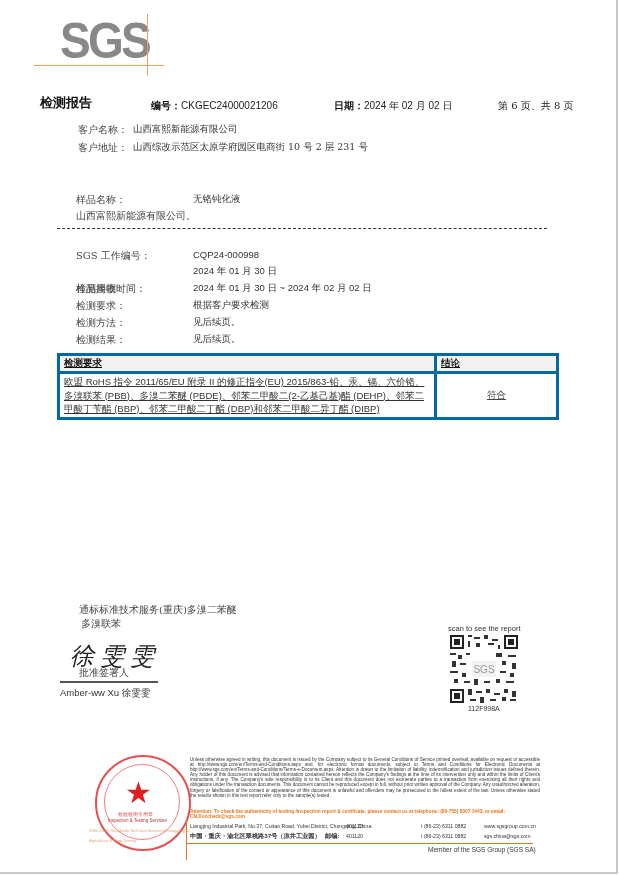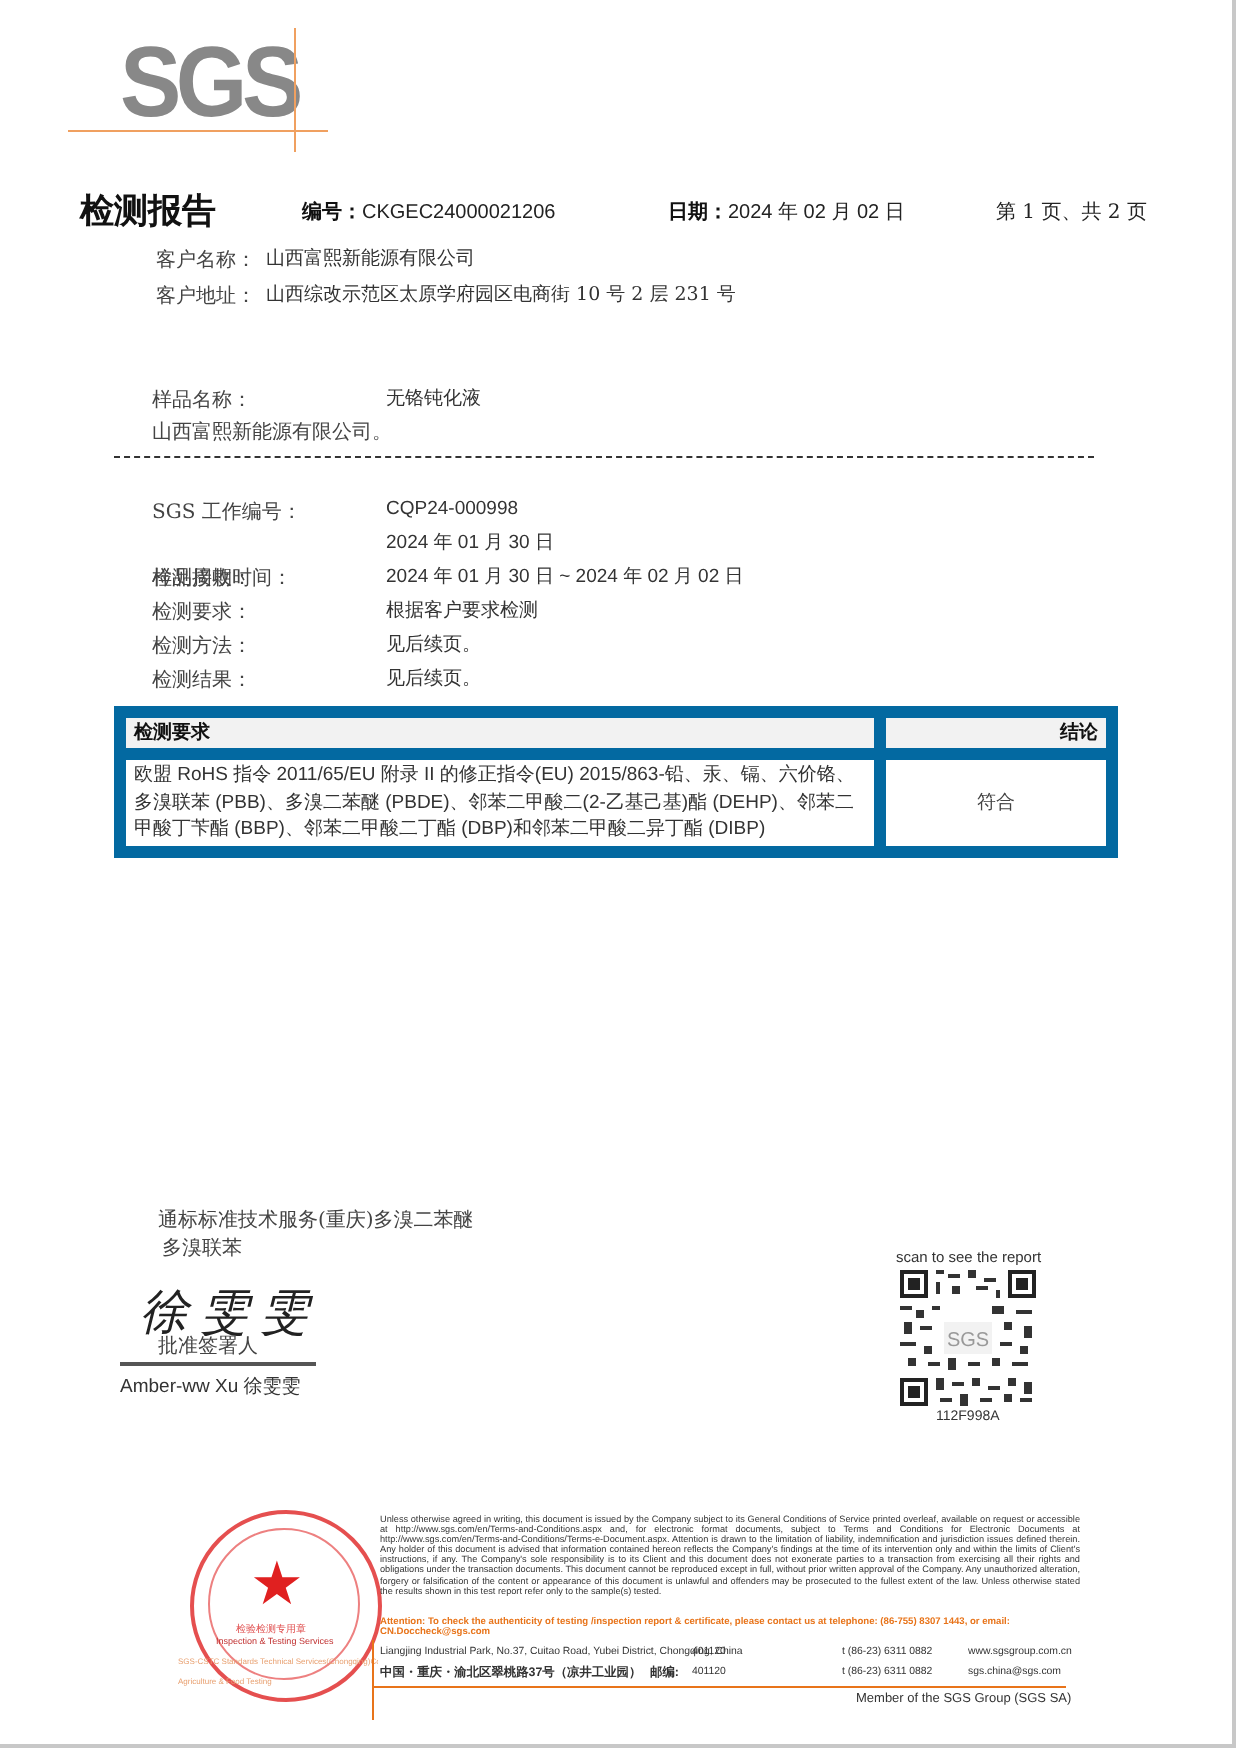--- a/index.html
+++ b/index.html
@@ -6,30 +6,30 @@
   body { width:619px; height:875px; position:relative; overflow:hidden;
          font-family:"Liberation Sans","DejaVu Sans",sans-serif; color:#222; }
   .page { position:absolute; left:0; top:0; width:616px; height:872px;
           border-right:2px solid #c8c8c8; border-bottom:2px solid #c8c8c8; background:#fff; }
   .abs { position:absolute; }
   .serif { font-family:"DejaVu Serif","Liberation Serif",serif; }
   .logo { left:60px; top:16px; font-family:"Liberation Sans",sans-serif; font-weight:bold;
           font-size:50px; letter-spacing:-3px; color:#888888; line-height:50px; transform:scaleX(0.92); transform-origin:left; }
   .logo-hline { left:34px; top:65px; width:130px; height:1px; background:#f0a060; }
   .logo-vline { left:147px; top:14px; width:1px; height:62px; background:#f0a060; }
-  .title { left:40px; top:94px; font-size:17px; font-weight:bold; color:#111; }
+  .title { left:40px; top:94px; font-size:13px; font-weight:bold; color:#111; }
   .hdr { top:99px; font-size:10px; color:#222; }
   .hdr b { font-weight:bold; color:#111; }
   .lbl { font-size:10px; color:#444;margin-left:19px; }
   .val { font-size:9.5px; color:#333; }
   .dash { left:57px; top:228px; width:490px; height:0; border-top:1px dashed #333; }
   table.req { position:absolute; left:57px; top:353px; width:502px; border-collapse:collapse; font-size:9.5px; }
-  table.req th, table.req td { border:6px solid #0369a1; padding:1px 4px; }
+  table.req th, table.req td { border:3px solid #0369a1; padding:1px 4px;text-decoration:underline; }
   table.req th { background:#f2f2f2; text-align:left; font-weight:bold; height:12px; color:#111; }
-  table.req th.res { text-align:right;margin-top:16px; }
+  table.req th.res { text-align:left;margin-top:16px; }
   table.req td.desc { width:366px; line-height:13.5px; color:#333; }
   table.req td.res { text-align:center; color:#444; }
   .sig-line { left:60px; top:681px; width:98px; height:2px; background:#555; }
   .signature { left:70px; top:640px; font-size:24px; font-style:italic; color:#222; letter-spacing:6px; font-family:"DejaVu Serif",serif; }
   .qr-box { left:448px; top:633px; width:72px; height:72px; }
   .stamp { left:95px; top:755px; width:92px; height:92px; border-radius:50%; border:2px solid #e03030; opacity:0.85; }
   .stamp-inner { left:104px; top:764px; width:74px; height:74px; border-radius:50%; border:1px solid #e86060; opacity:0.8; }
   .star { left:125px; top:775px; font-size:30px; color:#e02020; }
   .fine { left:190px; top:757px; width:350px; font-size:4.6px; line-height:5.1px; color:#333; text-align:justify; }
   .fine-att { left:190px; top:809px; width:350px; font-size:4.8px; line-height:5.2px; color:#e8741a; font-weight:bold; }
@@ -48,21 +48,21 @@
   <div class="abs logo-hline"></div>
   <div class="abs logo-vline"></div>
 
   <div class="abs title serif">检测报告</div>
   <div class="abs hdr" style="left:151px;">
     <b class="serif">编号：</b><span>CKGEC24000021206</span>
   </div>
   <div class="abs hdr" style="left:334px;">
     <b class="serif">日期：</b><span>2024 年 02 月 02 日</span>
   </div>
-  <div class="abs hdr serif" style="left:498px;">第 1 页、共 2 页</div>
+  <div class="abs hdr serif" style="left:498px;">第 6 页、共 8 页</div>
 
   <div class="abs lbl serif" style="left:59px; top:123px;">客户名称：</div>
   <div class="abs val serif" style="left:133px; top:123px;">山西富熙新能源有限公司</div>
   <div class="abs lbl serif" style="left:59px; top:141px;">客户地址：</div>
   <div class="abs val serif" style="left:133px; top:141px;">山西综改示范区太原学府园区电商街 10 号 2 层 231 号</div>
 
   <div class="abs lbl serif" style="left:57px; top:193px;">样品名称：</div>
   <div class="abs val serif" style="left:193px; top:193px;">无铬钝化液</div>
   <div class="abs lbl serif" style="left:57px; top:209px;">山西富熙新能源有限公司。</div>
   <div class="abs dash"></div>

